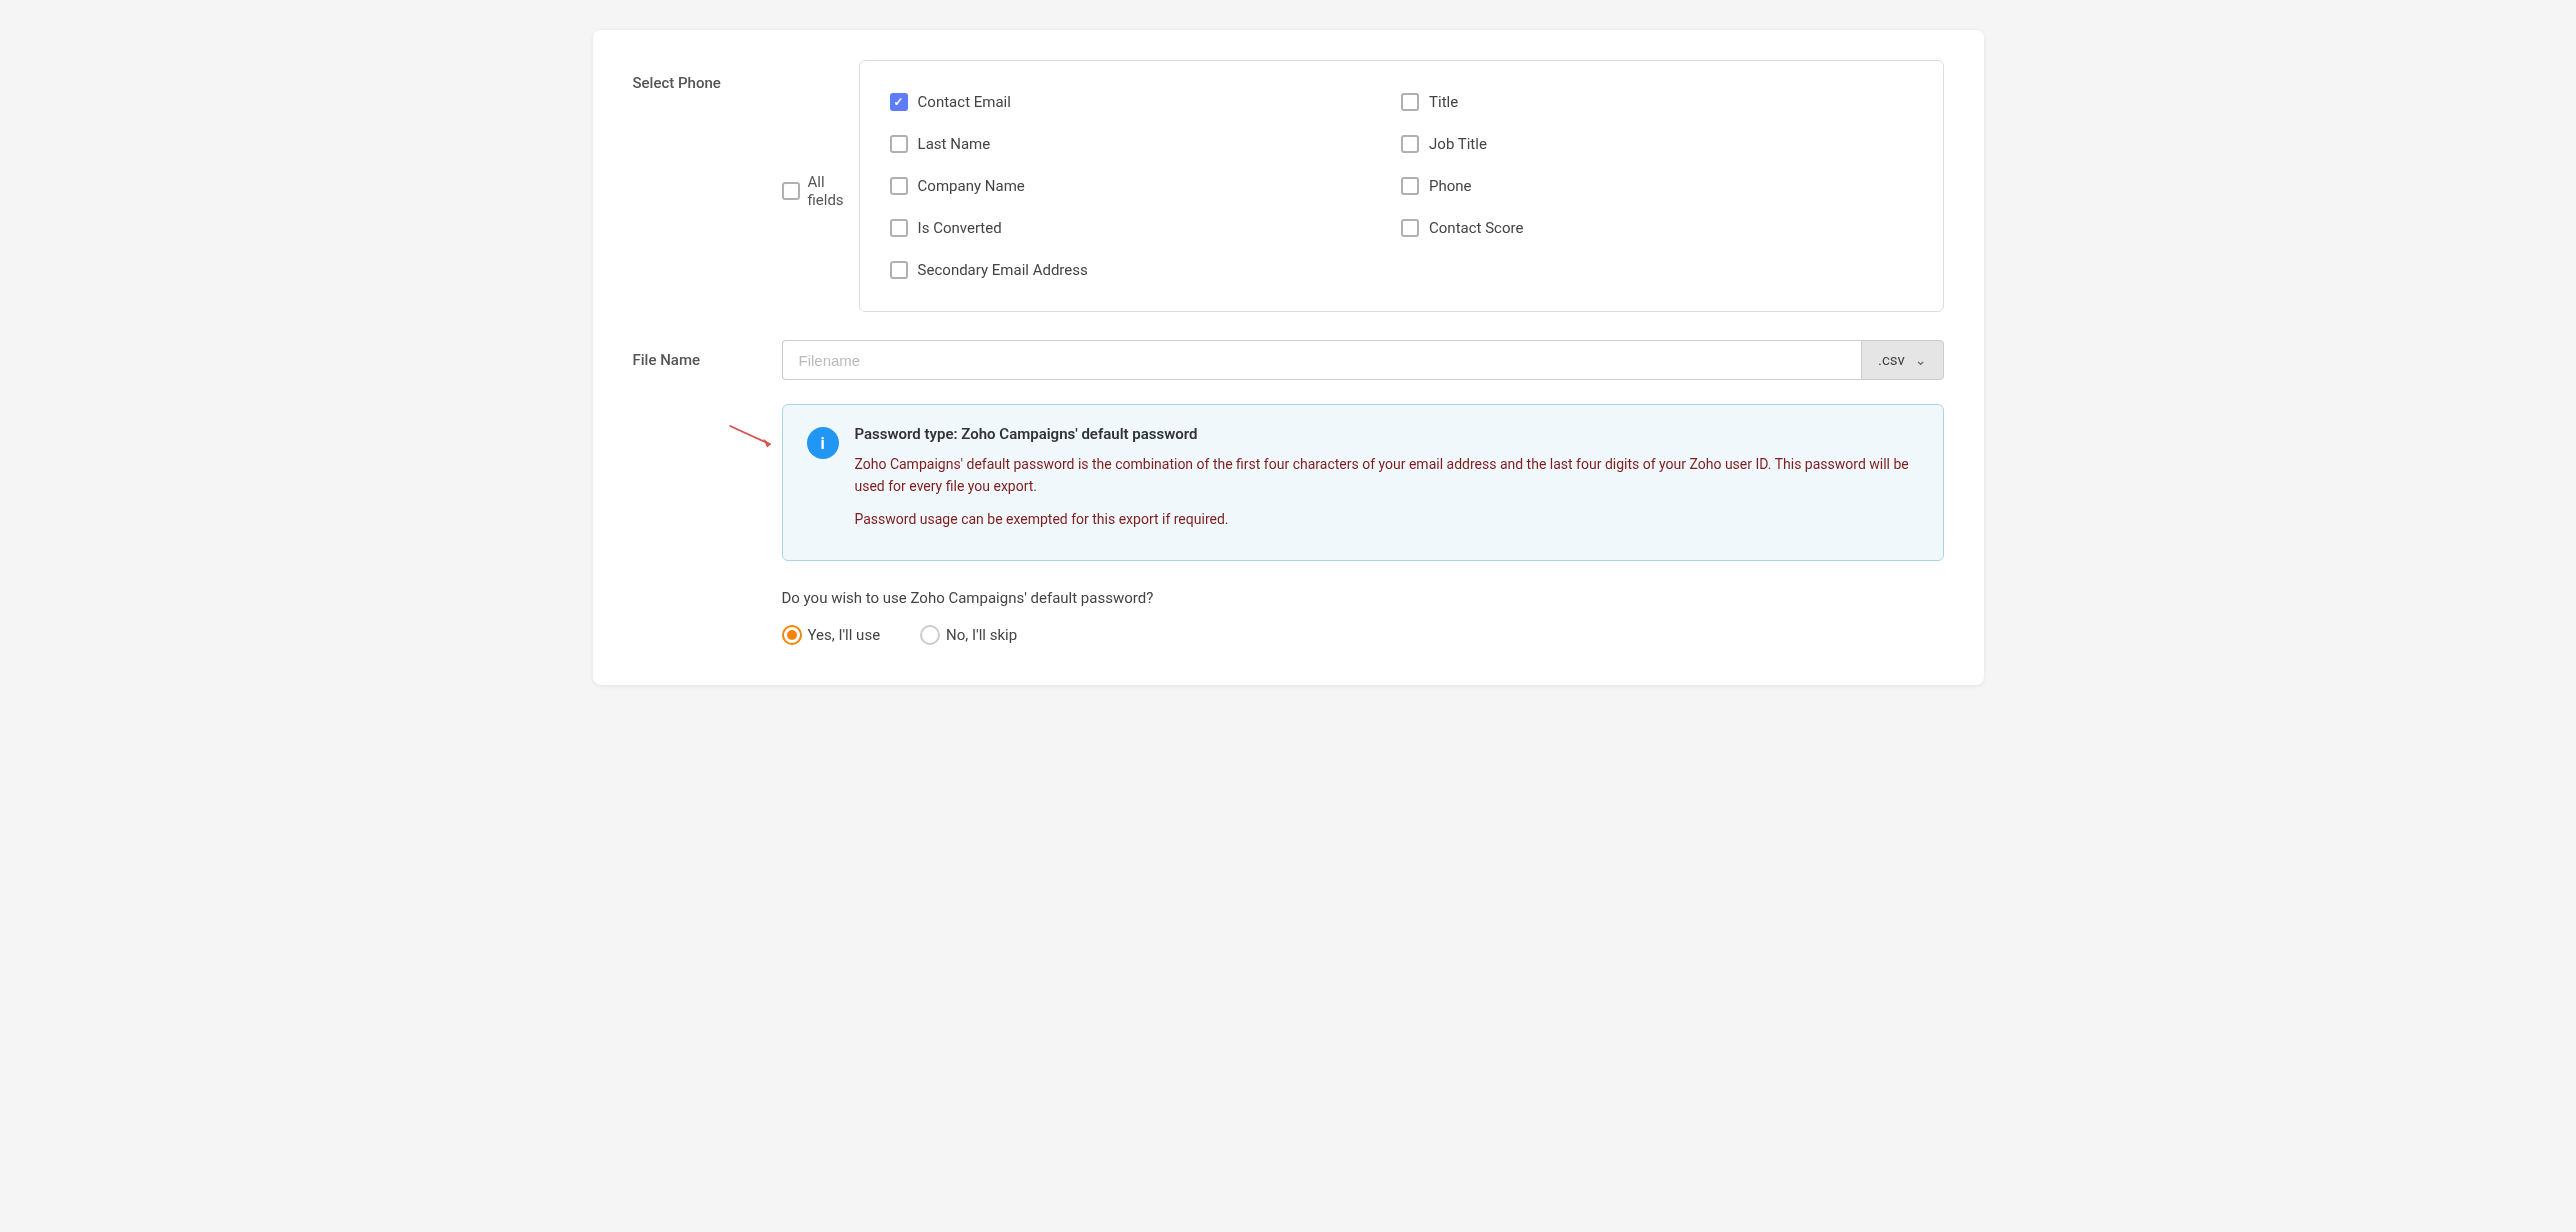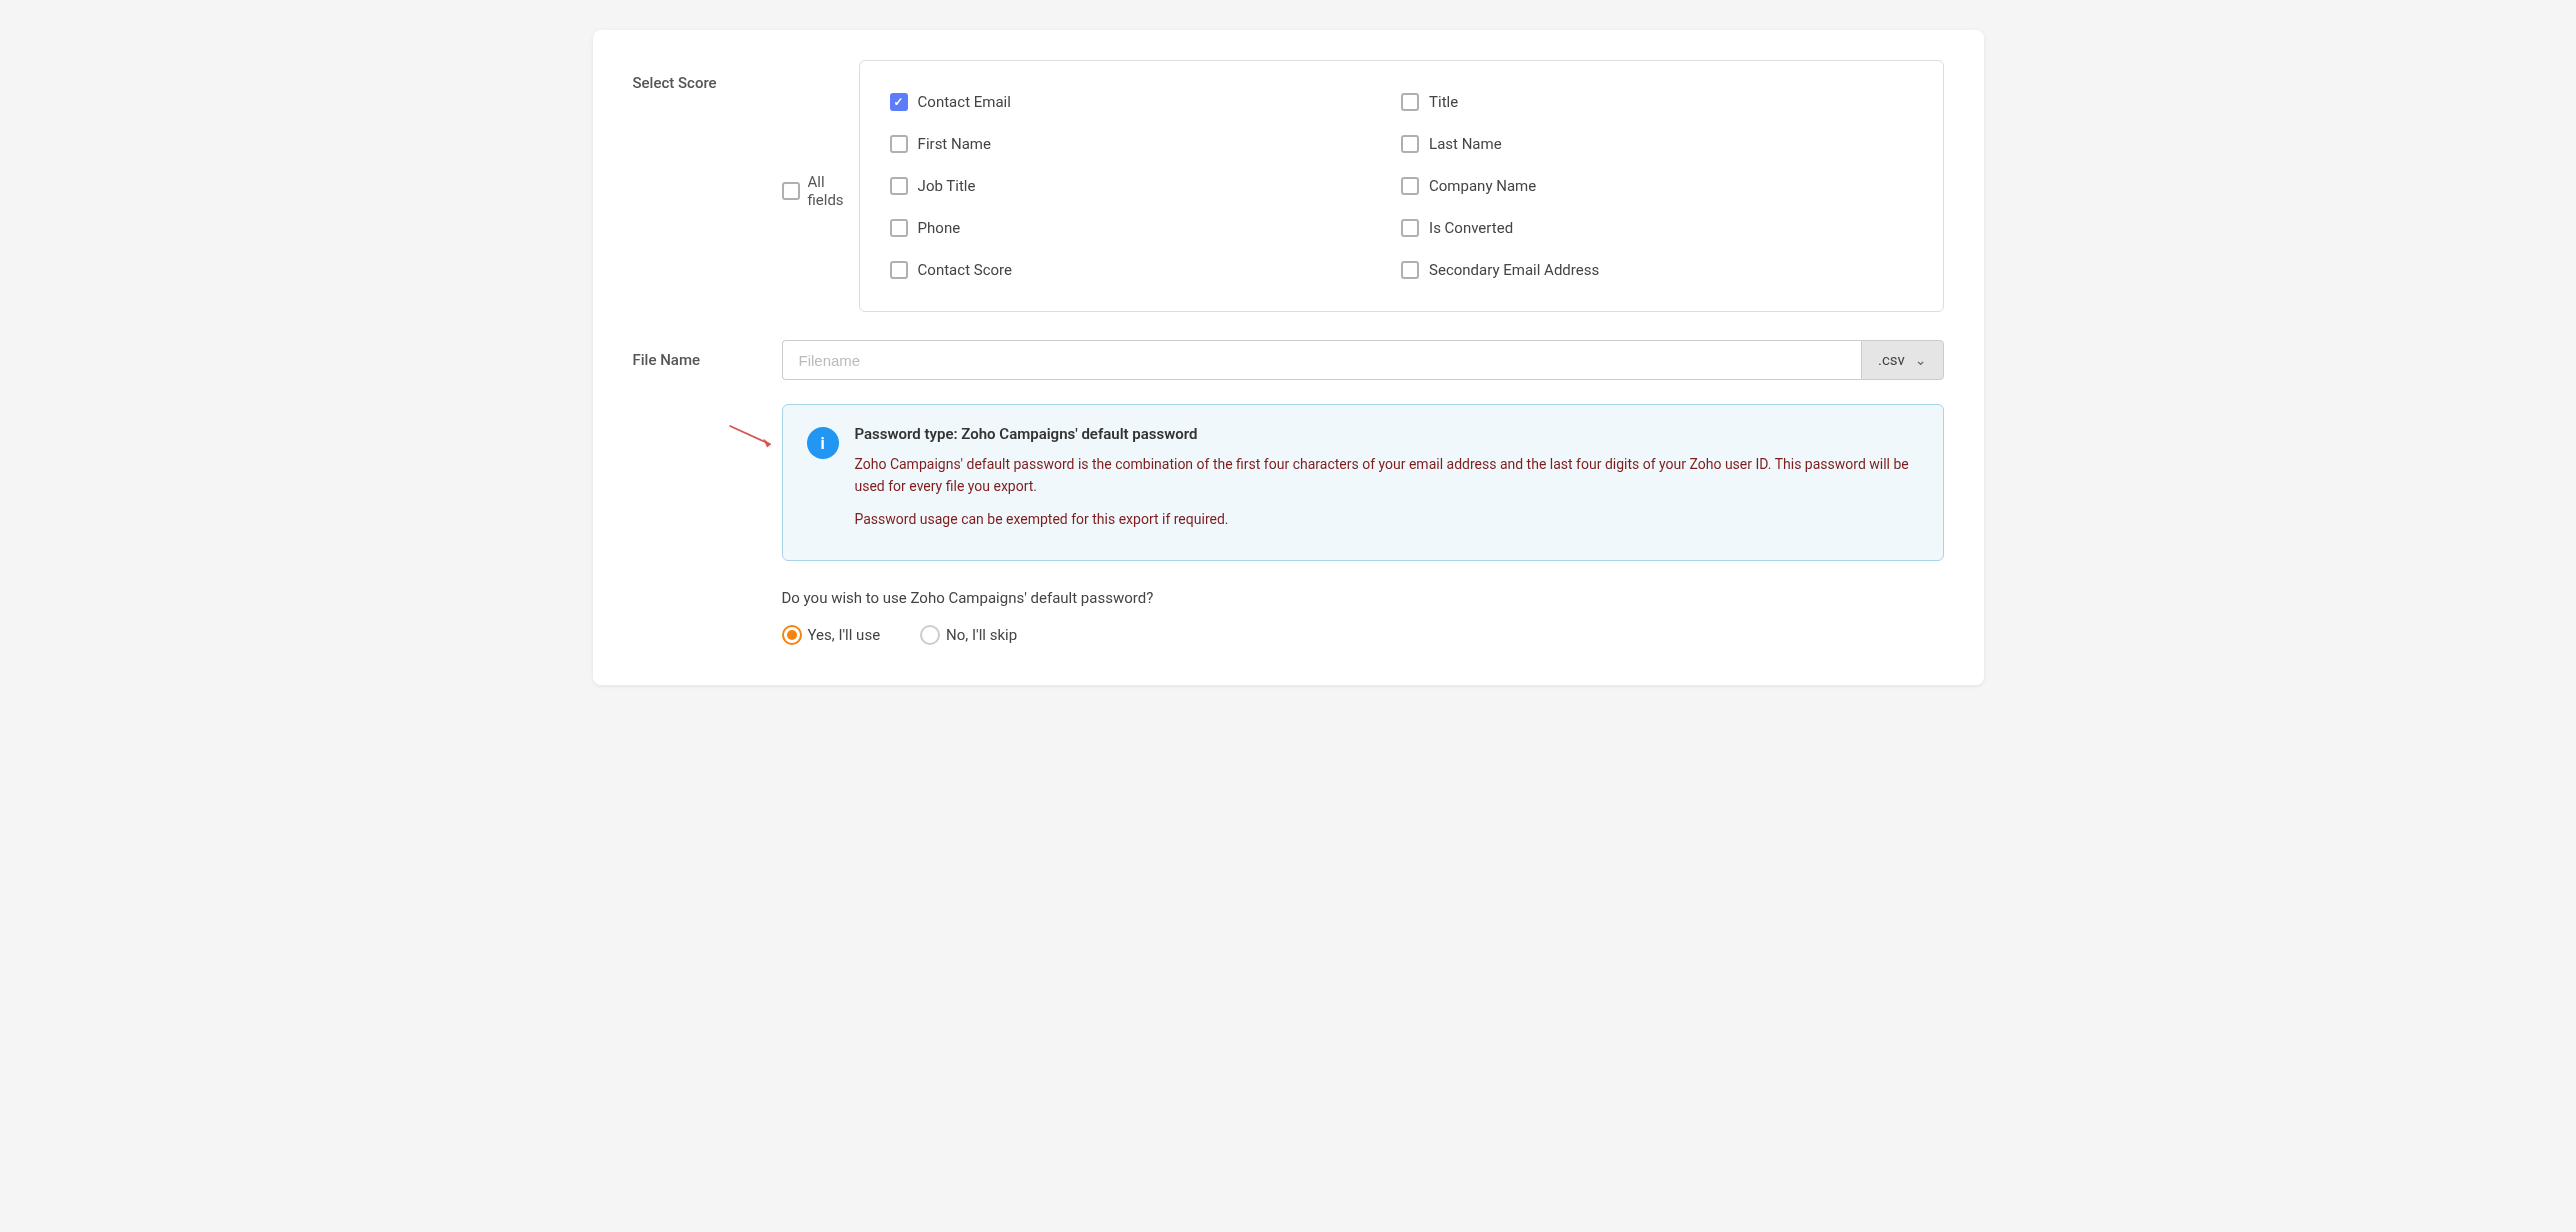--- a/index.html
+++ b/index.html
@@ -277,21 +277,21 @@
       border-radius: 50%;
       background: #f5840c;
     }
   </style>
 </head>
 <body>
 
 <div class="page-container">
 
   <div class="select-fields-row">
-    <div class="section-label">Select Score</div>
+    <div class="section-label">Select Phone</div>
     <div style="display:flex; flex-direction:row; width:100%;">
 
       <div class="all-fields-wrapper">
         <label class="checkbox-label">
           <span class="checkbox-box"></span>
           <span>All fields</span>
         </label>
       </div>
 
       <div class="fields-panel">
@@ -299,24 +299,20 @@
 
           <div class="field-item">
             <span class="checkbox-box checked"></span>
             <span class="field-label">Contact Email</span>
           </div>
           <div class="field-item">
             <span class="checkbox-box"></span>
             <span class="field-label">Title</span>
           </div>
 
-          <div class="field-item">
-            <span class="checkbox-box"></span>
-            <span class="field-label">First Name</span>
-          </div>
           <div class="field-item">
             <span class="checkbox-box"></span>
             <span class="field-label">Last Name</span>
           </div>
 
           <div class="field-item">
             <span class="checkbox-box"></span>
             <span class="field-label">Job Title</span>
           </div>
           <div class="field-item">

